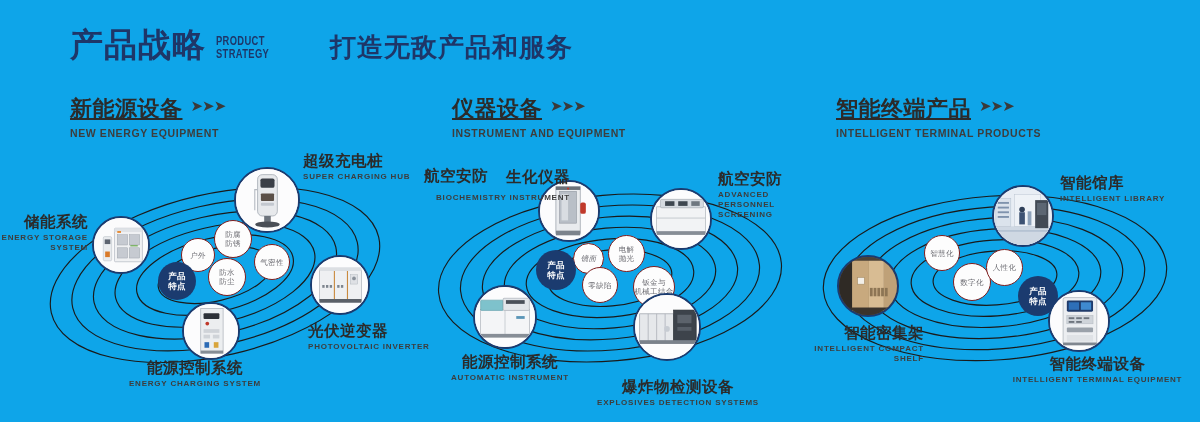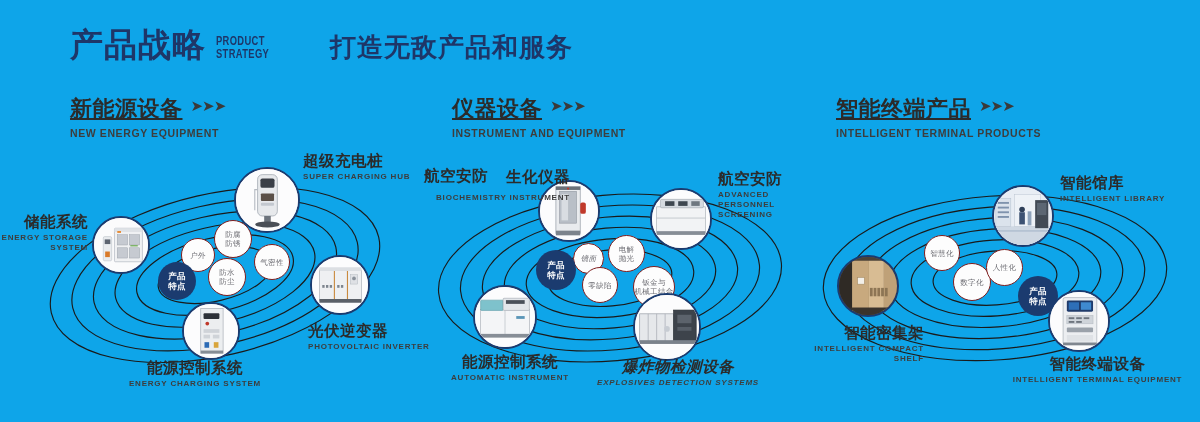--- a/index.html
+++ b/index.html
@@ -329,21 +329,21 @@
       <div class="en" style="white-space:normal; line-height:10px;margin-top:7px;">BIOCHEMISTRY INSTRUMENT</div>
     </div>
     <div class="lbl" style="left:318px; top:20px; width:100px;">
       <div class="cn">航空安防</div>
       <div class="en" style="white-space:normal; line-height:10px;">ADVANCED PERSONNEL SCREENING</div>
     </div>
     <div class="lbl ctr" style="left:30px; top:203px; width:160px;">
       <div class="cn">能源控制系统</div>
       <div class="en">AUTOMATIC INSTRUMENT</div>
     </div>
-    <div class="lbl ctr" style="left:178px; top:208px; width:200px;font-style:italic;">
+    <div class="lbl ctr" style="left:178px; top:228px; width:200px;">
       <div class="cn">爆炸物检测设备</div>
       <div class="en">EXPLOSIVES DETECTION SYSTEMS</div>
     </div>
   </div>
 
   <div class="cluster" style="left:790px; top:150px; width:410px; height:250px;">
     <svg class="orbit-svg" width="410" height="250" viewBox="0 0 410 250">
       <g fill="none" stroke="#1a1a1a" stroke-width="1.15" transform="rotate(-4 205 128)">
         <ellipse cx="205" cy="128" rx="62" ry="27"></ellipse>
         <ellipse cx="205" cy="128" rx="84" ry="38"></ellipse>

